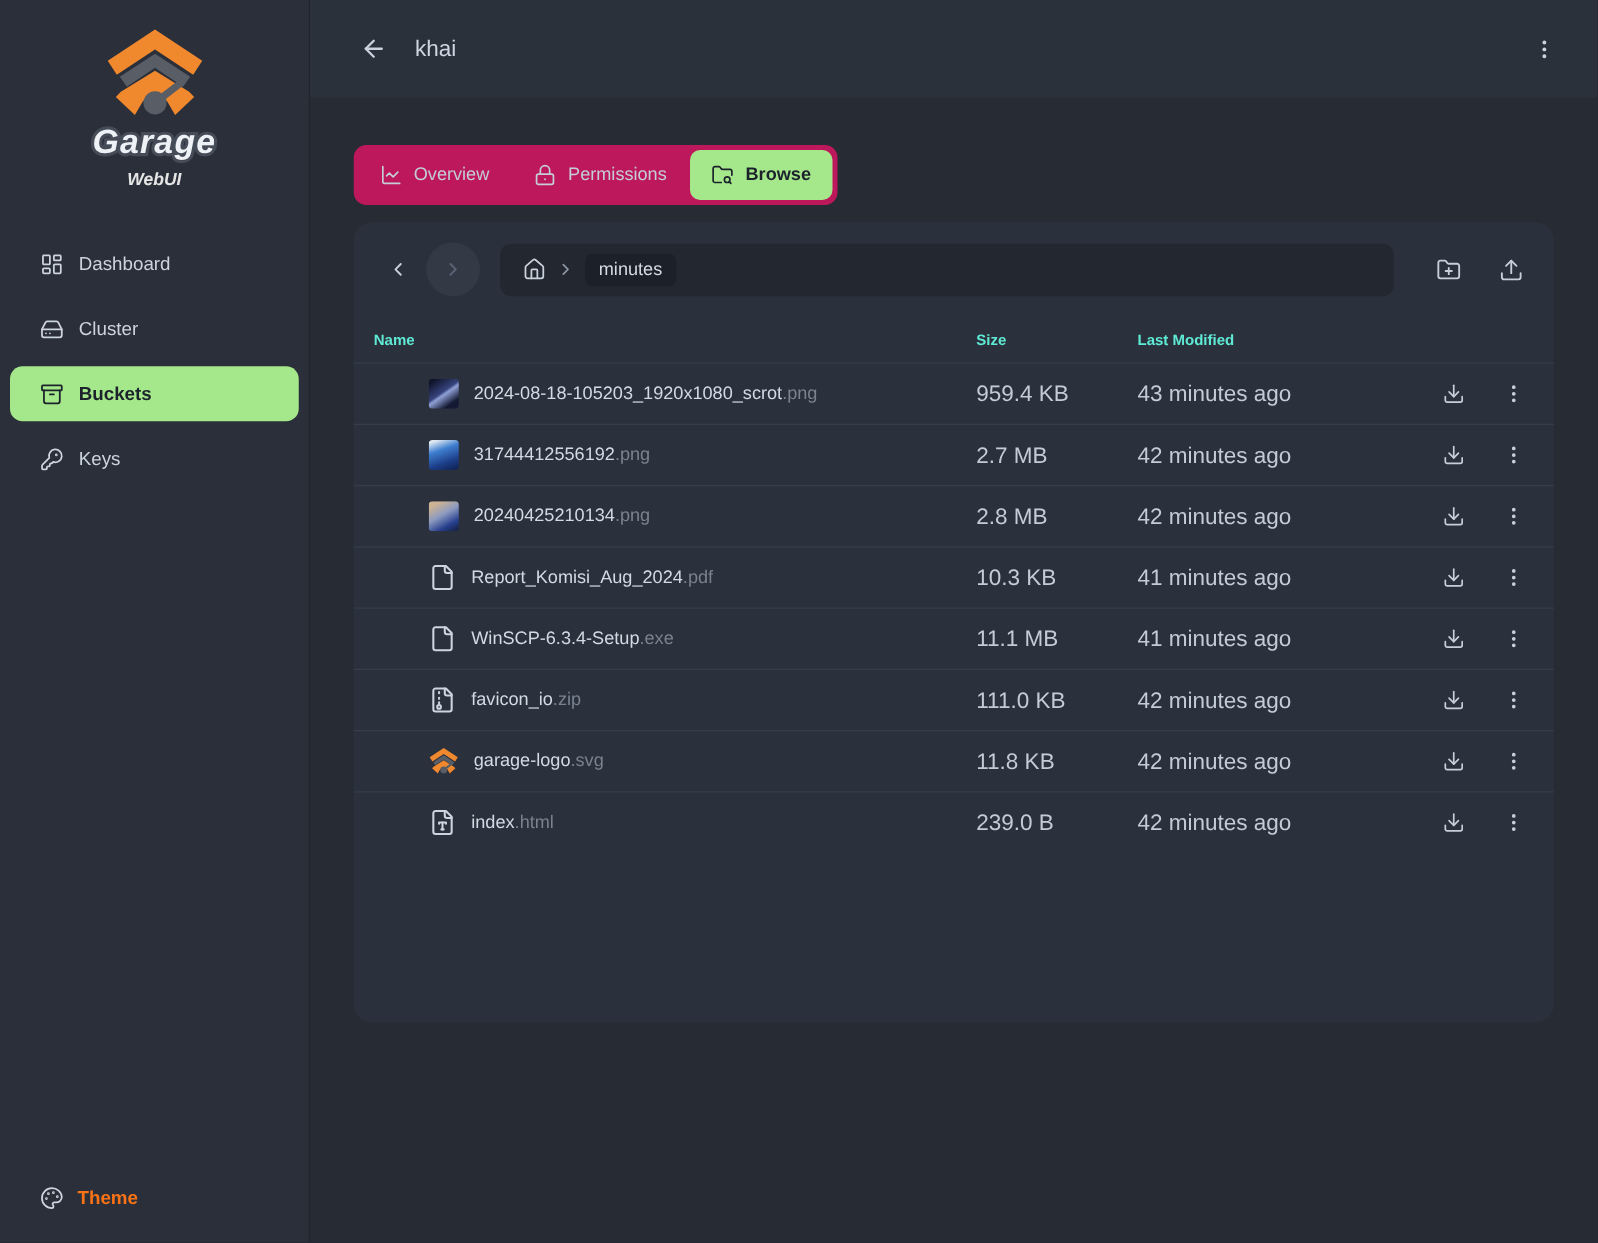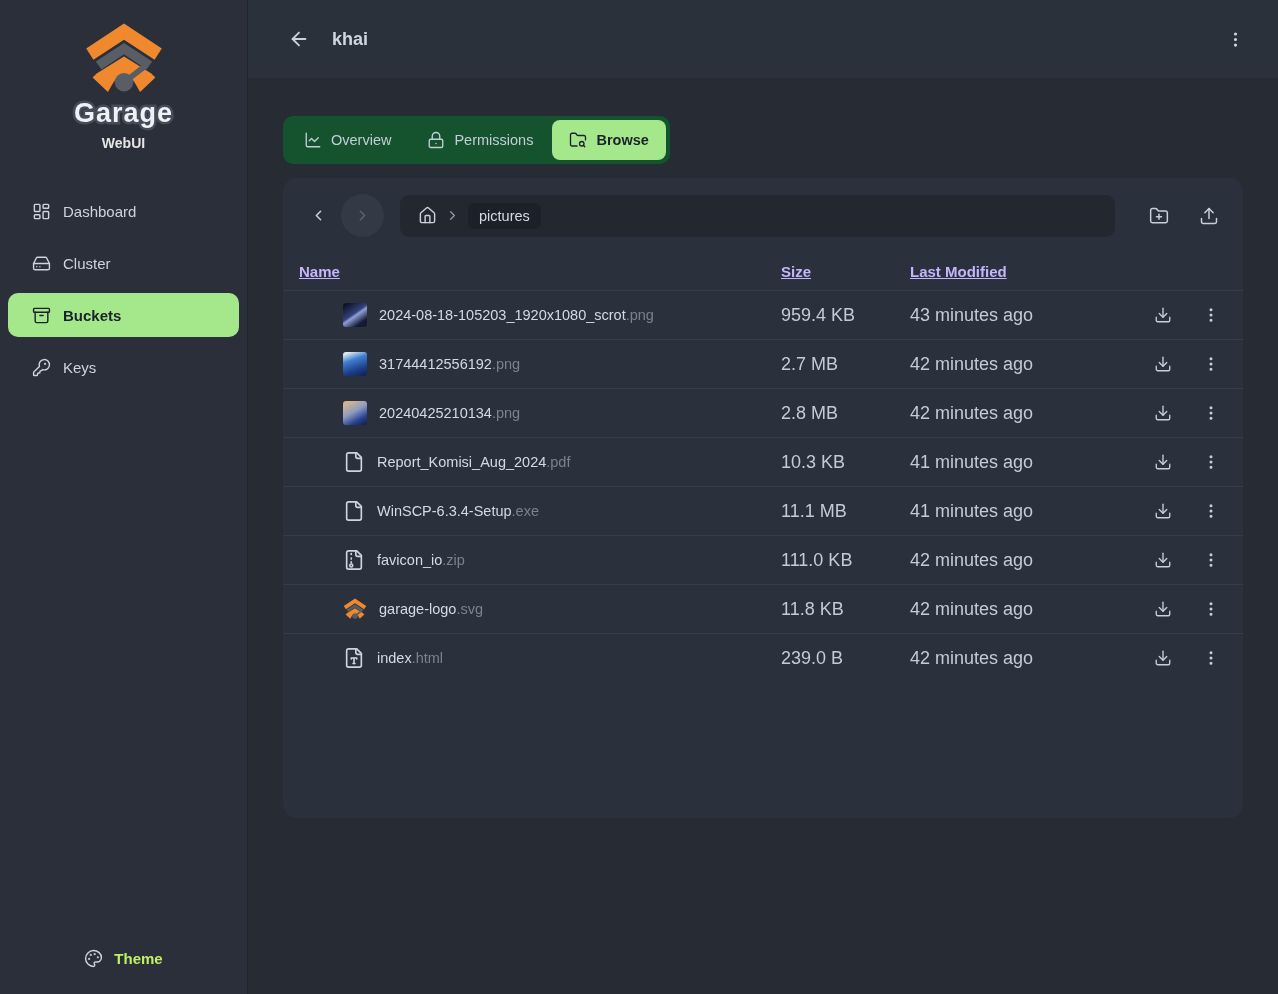--- a/index.html
+++ b/index.html
@@ -12,62 +12,62 @@
   }
   svg { display:block; }
 
   
   .sidebar {
     width:248px; min-width:248px; height:100%;
     background:#2a2f39;
     border-right:1px solid #20252d;
     display:flex; flex-direction:column;
   }
-  .logo-block { padding:22px 0 8px 0; display:flex; flex-direction:column; align-items:center; }
+  .logo-block { padding:22px 0 8px 0; display:flex; flex-direction:column; align-items:center;font-style:italic; }
   .logo-art { width:84px; height:74px; }
   .logo-title {
     font-size:27px; font-weight:800; letter-spacing:1px; color:#eef1f5;
     -webkit-text-stroke:5px #454c58; paint-order:stroke fill; margin-top:2px;
   }
   .logo-subtitle { font-size:14px; font-weight:700; color:#e5e5e5; margin-top:6px; }
   .nav { margin-top:30px; padding:0 8px; display:flex; flex-direction:column; gap:8px; }
   .nav-item {
     display:flex; align-items:center; gap:12px;
     height:44px; padding:0 24px; border-radius:10px;
     font-size:15px; color:#ccd4de; cursor:pointer;
   }
   .nav-item svg { width:19px; height:19px; stroke:#ccd4de; }
   .nav-item.active { background:#a5e88b; color:#1c222b; font-weight:600; }
   .nav-item.active svg { stroke:#1c222b; }
   .sidebar-footer { margin-top:auto; padding:0 8px 14px 8px; }
   .theme-btn {
     display:flex; align-items:center; gap:11px; height:44px; padding:0 24px;
-    border-radius:10px; font-size:15px; font-weight:700; color:#bef264; cursor:pointer;justify-content:center;
+    border-radius:10px; font-size:15px; font-weight:700; color:#f97316; cursor:pointer;
   }
   .theme-btn svg { width:19px; height:19px; stroke:#ccd4de; }
 
   
   .main { flex:1; display:flex; flex-direction:column; background:#262b34; }
   .topbar {
     height:78px; min-height:78px; background:#2b313b;
     display:flex; align-items:center; padding:0 26px 0 34px;
   }
   .back-btn { width:34px; height:34px; display:flex; align-items:center; justify-content:center;
     cursor:pointer; border-radius:8px; }
   .back-btn svg { width:22px; height:22px; stroke:#c9d2dd; }
-  .topbar-title { font-size:18px; font-weight:700; color:#cdd6e1; margin-left:16px; }
+  .topbar-title { font-size:18px; font-weight:400; color:#cdd6e1; margin-left:16px; }
   .topbar-menu { margin-left:auto; width:34px; height:34px; display:flex; align-items:center;
     justify-content:center; cursor:pointer; border-radius:8px; }
   .topbar-menu svg { width:19px; height:19px; stroke:#c9d2dd; }
 
   .content { flex:1; padding:38px 0 0 35px; }
 
   
   .tabbar {
-    display:inline-flex; background:#14532d; border-radius:10px; padding:4px; gap:2px;
+    display:inline-flex; background:#be185d; border-radius:10px; padding:4px; gap:2px;
   }
   .tab {
     display:flex; align-items:center; gap:9px; height:40px; padding:0 17px;
     border-radius:8px; font-size:14.5px; color:#c4cdd8; cursor:pointer;
   }
   .tab svg { width:18px; height:18px; stroke:#c4cdd8; }
   .tab.active { background:#a5e88b; color:#1c222b; font-weight:600; }
   .tab.active svg { stroke:#1c222b; }
 
   
@@ -103,21 +103,21 @@
 
   
   .table { display:flex; flex-direction:column; }
   .thead, .trow {
     display:grid;
     grid-template-columns:482px 129px 1fr 110px;
     align-items:center;
     padding:0 14px 0 16px;
   }
   .thead { height:37px; }
-  .th { font-size:15px; font-weight:700; color:#c4b5fd;text-decoration:underline; }
+  .th { font-size:12px; font-weight:700; color:#5eead4; }
   .trow { height:49px; border-top:1px solid #363d49; cursor:pointer; }
   .cell-name { display:flex; align-items:center; gap:12px; overflow:hidden;margin-left:44px; }
   .fname { font-size:14.5px; color:#d3dae4; white-space:nowrap; }
   .fext { font-size:14.5px; color:#79828f; white-space:nowrap; }
   .cell-size, .cell-mod { font-size:18px; color:#c2cbd7; }
   .row-actions { display:flex; align-items:center; justify-content:flex-end; gap:12px; }
   .row-btn { width:36px; height:36px; border-radius:8px; display:flex; align-items:center;
     justify-content:center; cursor:pointer; }
   .row-btn svg { width:18px; height:18px; stroke:#c6cfda; }
 
@@ -334,21 +334,21 @@
               <use href="#ic-chevron-right"></use>
             </svg>
         </div>
         <div class="crumb-box">
           <svg class="home-ic" fill="none">
               <use href="#ic-home"></use>
             </svg>
           <svg class="crumb-sep" fill="none">
               <use href="#ic-chevron-right"></use>
             </svg>
-          <span class="crumb-chip">pictures</span>
+          <span class="crumb-chip">minutes</span>
         </div>
         <div class="toolbar-actions">
           <div class="icon-btn">
             <svg>
                 <use href="#ic-folder-plus"></use>
               </svg>
           </div>
           <div class="icon-btn">
             <svg>
                 <use href="#ic-upload"></use>

